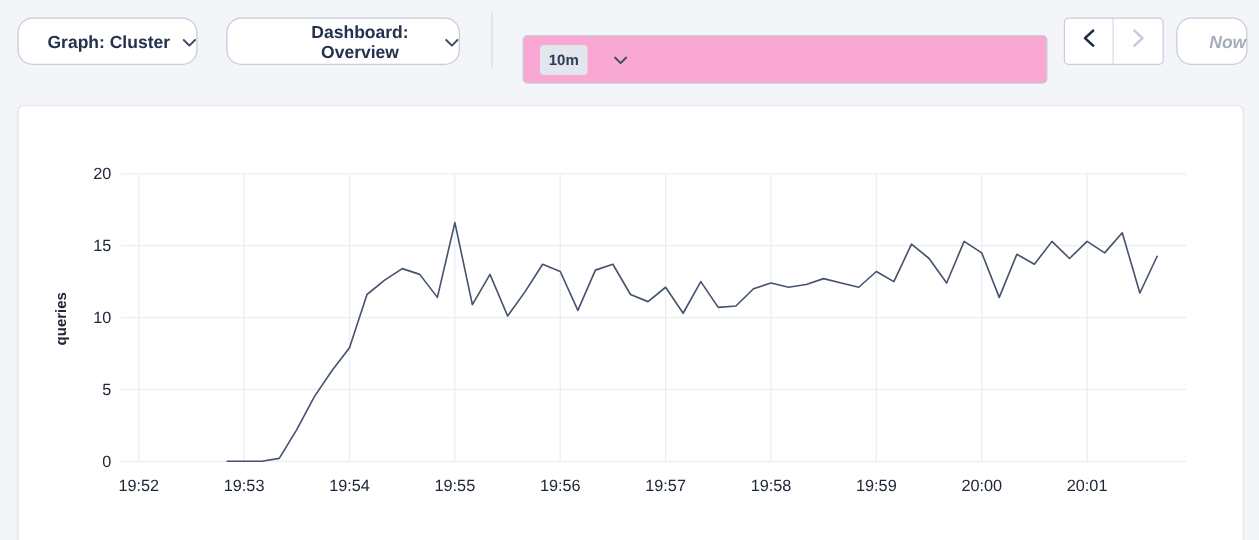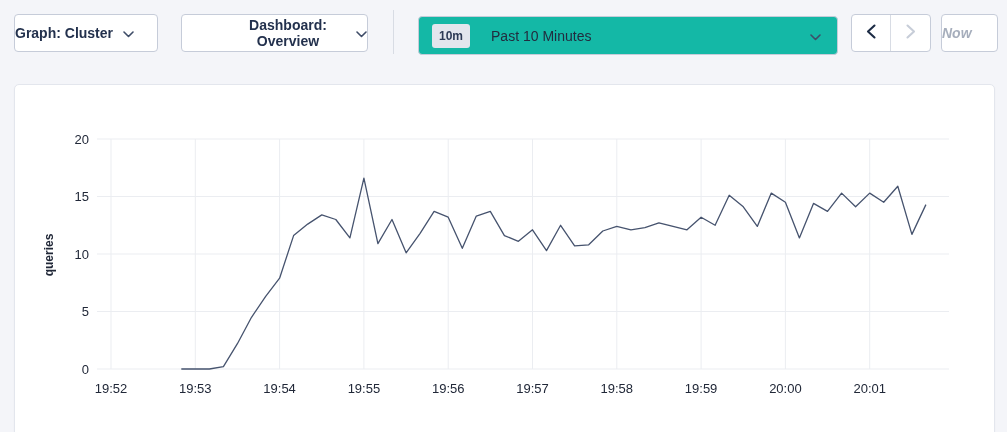--- a/index.html
+++ b/index.html
@@ -9,34 +9,34 @@
     font-family: "Liberation Sans", sans-serif;
     overflow: hidden;
     position: relative;
   }
   
   .toolbar { position: absolute; left: 0; top: 0; width: 1007px; height: 66px; }
   .btn {
     position: absolute; top: 14px; height: 38px;
     background: #ffffff;
     border: 1px solid #c6ccd9;
-    border-radius: 4px;
-    display: flex; align-items: center; justify-content: flex-start;
+    border-radius: 12px;
+    display: flex; align-items: center; justify-content: flex-end;
     font-size: 14px; font-weight: 600; color: #23314d;
     cursor: pointer; gap: 10px;
   }
   .dd-graph { left: 14px; width: 144px; }
   .dd-dashboard { left: 181px; width: 187px; padding-left: 48px; }
   .toolbar-divider {
     position: absolute; left: 393px; top: 10px; width: 1px; height: 44px;
     background: #d8dce4;
   }
   .time-picker {
-    position: absolute; left: 418px; top: 16px; width: 420px; height: 39px;
-    background: #14b8a6; border: 1px solid #c6ccd9; border-radius: 4px;
+    position: absolute; left: 418px; top: 28px; width: 420px; height: 39px;
+    background: #f9a8d4; border: 1px solid #c6ccd9; border-radius: 4px;
     display: flex; align-items: center; cursor: pointer;
     padding: 0 16px 0 13px;
   }
   .time-badge {
     background: #e2e6ed; border-radius: 3px;
     font-size: 12px; font-weight: 700; color: #2c3a55;
     padding: 5px 7px; margin-right: 21px;
   }
   .time-label { font-size: 14px; font-weight: 500; color: #222c3f; flex: 1; }
   .arrow-group {
@@ -90,21 +90,20 @@
       <svg width="11" height="7" viewBox="0 0 11 7">
           <path d="M1 1l4.5 4.5L10 1" fill="none" stroke="#3f4d68" stroke-width="1.6" stroke-linecap="round" stroke-linejoin="round"></path>
         </svg>
     </span>
   </button>
 
   <div class="toolbar-divider"></div>
 
   <div class="time-picker">
     <span class="time-badge">10m</span>
-    <span class="time-label">Past 10 Minutes</span>
     <span>
       <svg width="11" height="7" viewBox="0 0 11 7">
           <path d="M1 1l4.5 4.5L10 1" fill="none" stroke="#3f4d68" stroke-width="1.6" stroke-linecap="round" stroke-linejoin="round"></path>
         </svg>
     </span>
   </div>
 
   <div class="arrow-group">
     <div class="arrow-half prev">
       <span>

